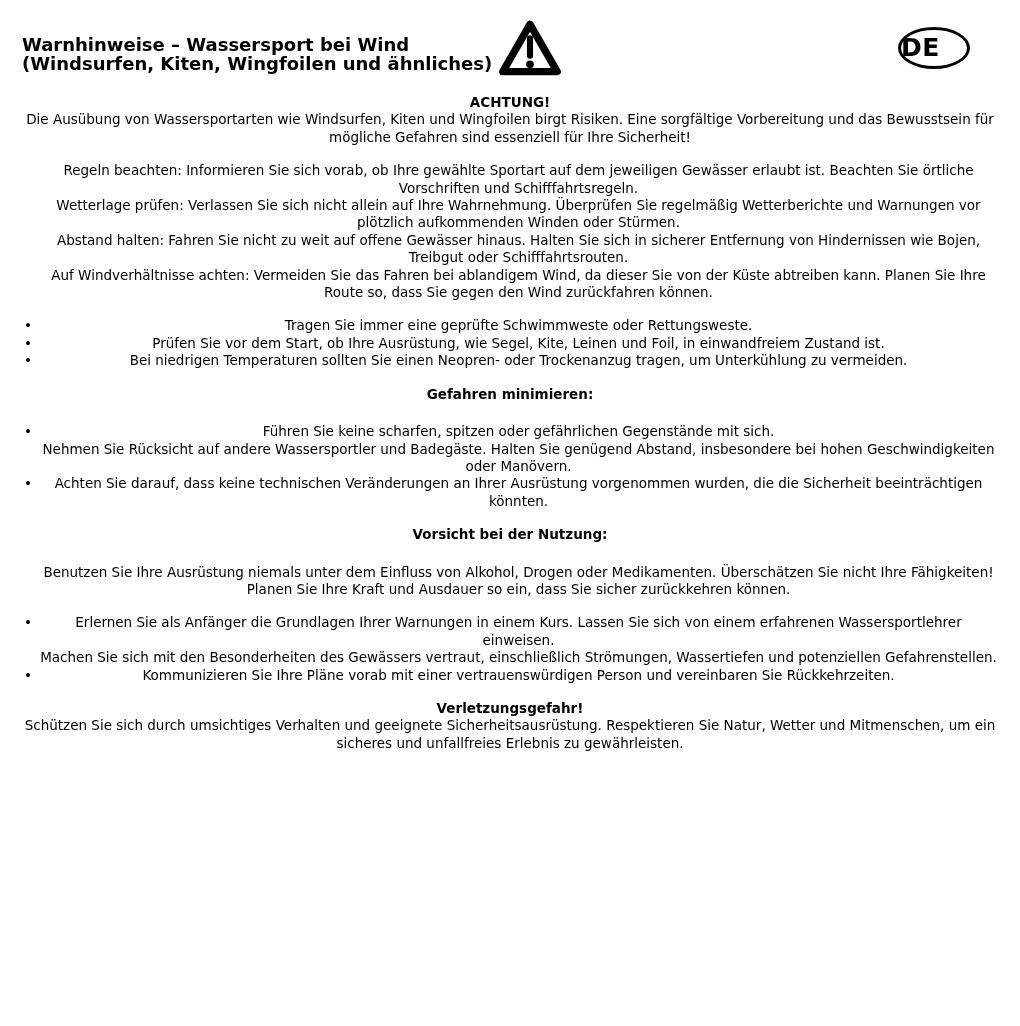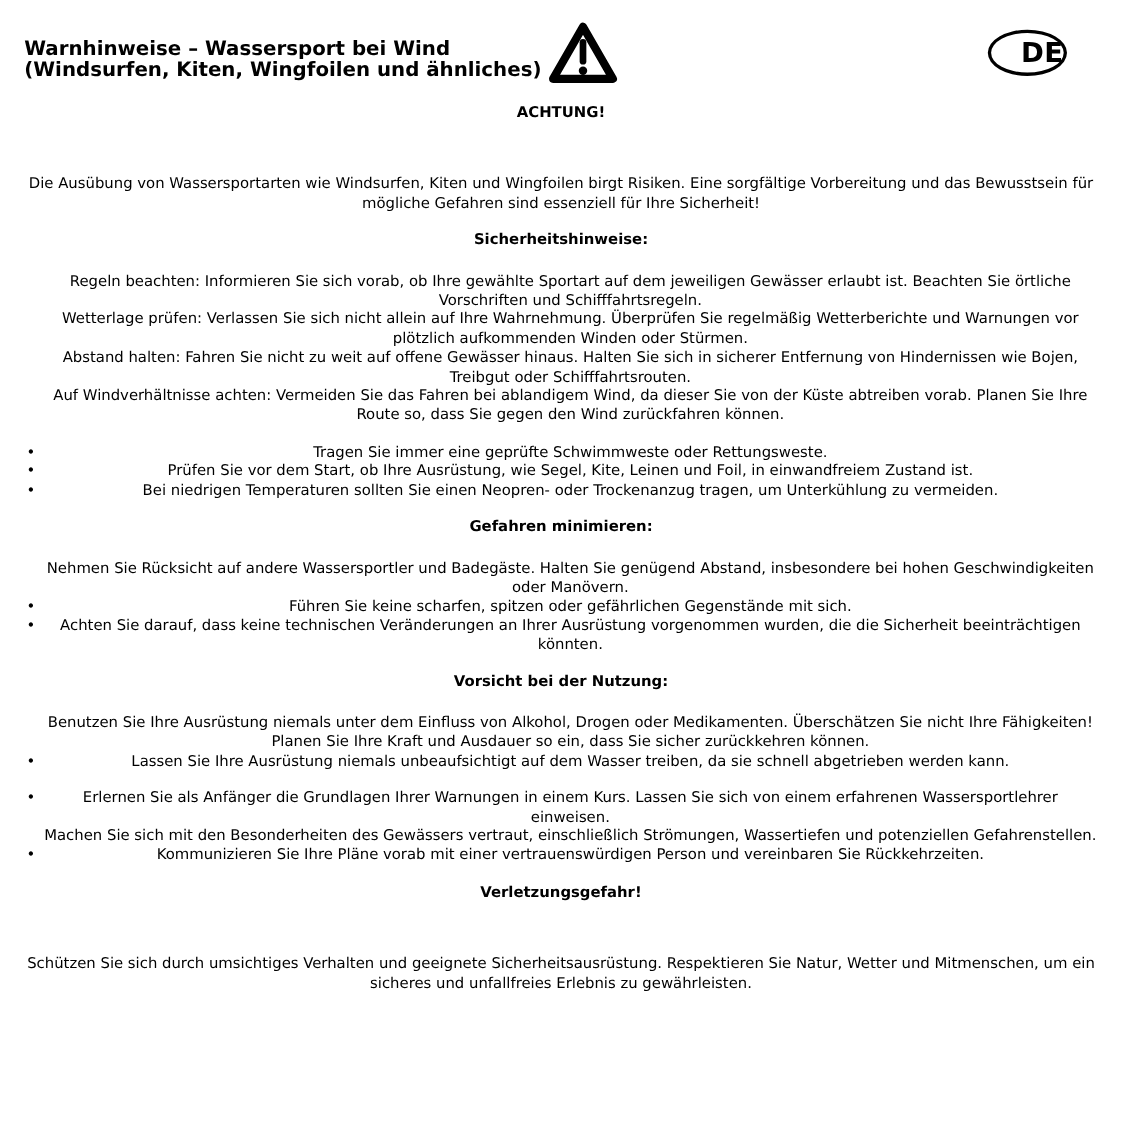--- a/index.html
+++ b/index.html
@@ -33,34 +33,34 @@
   .header-spacer { flex: 1 1 auto; }
   .de-badge {
     margin-top: 11px;
     margin-right: 28px;
     width: 72px;
     height: 42px;
     border: 3px solid #000;
     border-radius: 50%;
     display: flex;
     align-items: center;
-    justify-content: flex-end;
+    justify-content: flex-start;
     font-weight: bold;
     font-size: 25px;
     letter-spacing: 0.5px;
     flex: 0 0 auto;
   }
   .section { margin-top: 16px; text-align: center; }
   .section .heading {
     font-weight: bold;
     font-size: 13.5px;
   }
   .section .heading { margin-bottom: 20px; }
   .section.tight .heading { margin-bottom: 0; }
-  .item.paragraph { padding-left: 0; margin-top: 48px; }
+  .item.paragraph { padding-left: 0; }
   .item.plain { padding-left: 17px; }
   .item.bullet {
     position: relative;
     padding-left: 17px;
   }
   .item.bullet::before {
     content: "\2022";
     position: absolute;
     left: 2px;
     top: 0;
@@ -84,44 +84,42 @@
     <span>DE</span>
   </div>
 </div>
 
 <div class="section tight">
   <div class="heading">ACHTUNG!</div>
   <div class="item paragraph">Die Ausübung von Wassersportarten wie Windsurfen, Kiten und Wingfoilen birgt Risiken. Eine sorgfältige Vorbereitung und das Bewusstsein für mögliche Gefahren sind essenziell für Ihre Sicherheit!</div>
 </div>
 
 <div class="section">
-  <div class="heading">Sicherheitshinweise:</div>
   <div class="item plain">Regeln beachten: Informieren Sie sich vorab, ob Ihre gewählte Sportart auf dem jeweiligen Gewässer erlaubt ist. Beachten Sie örtliche Vorschriften und Schifffahrtsregeln.</div>
   <div class="item plain">Wetterlage prüfen: Verlassen Sie sich nicht allein auf Ihre Wahrnehmung. Überprüfen Sie regelmäßig Wetterberichte und Warnungen vor plötzlich aufkommenden Winden oder Stürmen.</div>
   <div class="item plain">Abstand halten: Fahren Sie nicht zu weit auf offene Gewässer hinaus. Halten Sie sich in sicherer Entfernung von Hindernissen wie Bojen, Treibgut oder Schifffahrtsrouten.</div>
-  <div class="item plain">Auf Windverhältnisse achten: Vermeiden Sie das Fahren bei ablandigem Wind, da dieser Sie von der Küste abtreiben vorab. Planen Sie Ihre Route so, dass Sie gegen den Wind zurückfahren können.</div>
+  <div class="item plain">Auf Windverhältnisse achten: Vermeiden Sie das Fahren bei ablandigem Wind, da dieser Sie von der Küste abtreiben kann. Planen Sie Ihre Route so, dass Sie gegen den Wind zurückfahren können.</div>
 </div>
 
 <div class="section">
   <div class="item bullet">Tragen Sie immer eine geprüfte Schwimmweste oder Rettungsweste.</div>
   <div class="item bullet">Prüfen Sie vor dem Start, ob Ihre Ausrüstung, wie Segel, Kite, Leinen und Foil, in einwandfreiem Zustand ist.</div>
   <div class="item bullet">Bei niedrigen Temperaturen sollten Sie einen Neopren- oder Trockenanzug tragen, um Unterkühlung zu vermeiden.</div>
 </div>
 
 <div class="section">
   <div class="heading">Gefahren minimieren:</div>
+  <div class="item bullet">Führen Sie keine scharfen, spitzen oder gefährlichen Gegenstände mit sich.</div>
   <div class="item plain">Nehmen Sie Rücksicht auf andere Wassersportler und Badegäste. Halten Sie genügend Abstand, insbesondere bei hohen Geschwindigkeiten oder Manövern.</div>
-  <div class="item bullet">Führen Sie keine scharfen, spitzen oder gefährlichen Gegenstände mit sich.</div>
   <div class="item bullet">Achten Sie darauf, dass keine technischen Veränderungen an Ihrer Ausrüstung vorgenommen wurden, die die Sicherheit beeinträchtigen könnten.</div>
 </div>
 
 <div class="section">
   <div class="heading">Vorsicht bei der Nutzung:</div>
   <div class="item plain">Benutzen Sie Ihre Ausrüstung niemals unter dem Einfluss von Alkohol, Drogen oder Medikamenten. Überschätzen Sie nicht Ihre Fähigkeiten! Planen Sie Ihre Kraft und Ausdauer so ein, dass Sie sicher zurückkehren können.</div>
-  <div class="item bullet">Lassen Sie Ihre Ausrüstung niemals unbeaufsichtigt auf dem Wasser treiben, da sie schnell abgetrieben werden kann.</div>
 </div>
 
 <div class="section">
   <div class="item bullet">Erlernen Sie als Anfänger die Grundlagen Ihrer Warnungen in einem Kurs. Lassen Sie sich von einem erfahrenen Wassersportlehrer einweisen.</div>
   <div class="item plain">Machen Sie sich mit den Besonderheiten des Gewässers vertraut, einschließlich Strömungen, Wassertiefen und potenziellen Gefahrenstellen.</div>
   <div class="item bullet">Kommunizieren Sie Ihre Pläne vorab mit einer vertrauenswürdigen Person und vereinbaren Sie Rückkehrzeiten.</div>
 </div>
 
 <div class="section tight">
   <div class="heading">Verletzungsgefahr!</div>

